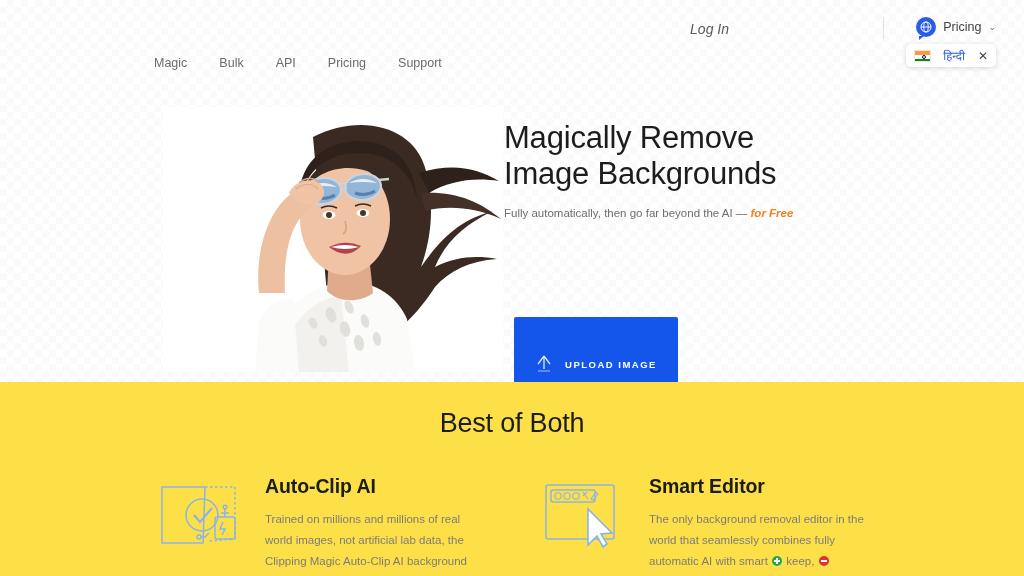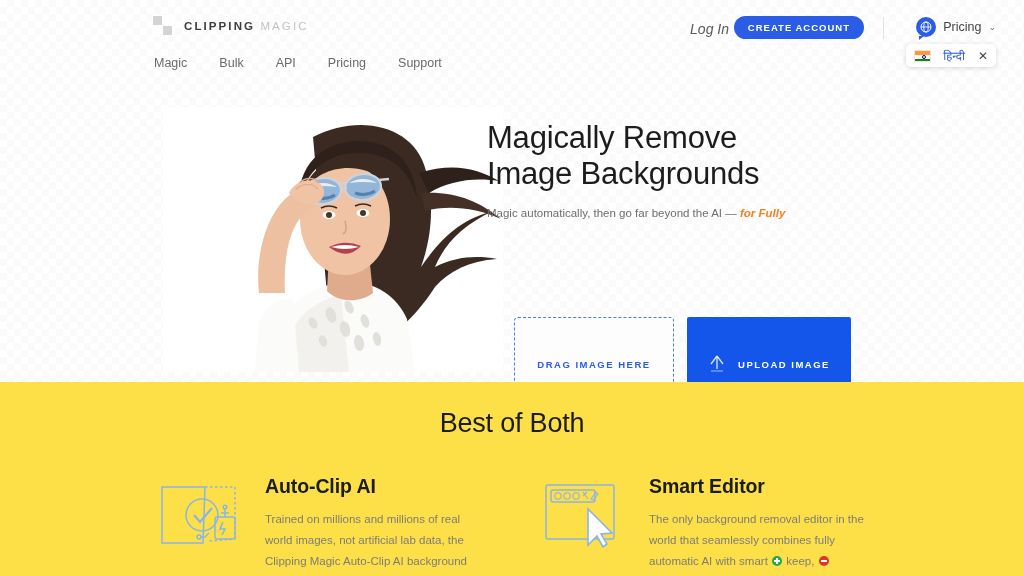--- a/index.html
+++ b/index.html
@@ -233,21 +233,21 @@
     top: 21px;
     width: 340px;
     height: 265px;
     background: #ffffff;
     overflow: hidden;
   }
   .hero-photo svg { display: block; }
 
   .hero-copy {
     position: absolute;
-    left: 487px;
+    left: 504px;
     top: 34px;
     width: 400px;
   }
   .hero-title {
     font-size: 31px;
     line-height: 36px;
     font-weight: 400;
     color: #1c1c1c;
     letter-spacing: -0.2px;
     white-space: pre-line;
@@ -417,40 +417,31 @@
     left: 2px; top: 4.3px; width: 6px; height: 1.6px; background: #fff;
   }
 </style>
 </head>
 <body>
 
 <div class="hero-wrap checker">
 
   <div class="site-header">
 
-    <div class="logo-block">
-      <span class="logo-mark">
-        <i class="tl"></i>
-          <i class="br"></i>
-      </span>
-      <span class="logo-text"><span>CLIPPING</span>
-        <span class="magic">MAGIC</span></span>
-    </div>
 
     <nav class="main-nav">
       <a href="#">Magic</a>
       <a href="#">Bulk</a>
       <a href="#">API</a>
       <a href="#">Pricing</a>
       <a href="#">Support</a>
     </nav>
 
     <div class="header-right">
       <a class="login-link" href="#">Log In</a>
-      <button class="create-account">CREATE ACCOUNT</button>
       <div class="hdr-divider"></div>
 
       <div class="lang-select">
         <span class="globe-bubble">
           <svg width="12" height="12" viewBox="0 0 12 12">
             <circle cx="6" cy="6" r="5" fill="none" stroke="#fff" stroke-width="1"></circle>
             <ellipse cx="6" cy="6" rx="2.2" ry="5" fill="none" stroke="#fff" stroke-width="0.9"></ellipse>
             <line x1="1" y1="6" x2="11" y2="6" stroke="#fff" stroke-width="0.9"></line>
           </svg>
         </span>
@@ -539,27 +530,24 @@
           <path d="M133 82 C140 76 150 76 155 82" stroke="#dda98a" stroke-width="1.2" fill="none"></path>
 
           <path d="M92 265 L96 214 C104 198 116 190 130 192 L136 265 Z" fill="#fbfbfa"></path>
         </g>
       </svg>
     </div>
 
     <div class="hero-copy">
       <h1 class="hero-title">Magically Remove
 Image Backgrounds</h1>
-      <p class="hero-sub"><span>Magic automatically, then go far beyond the AI — </span><span class="free">for Fully</span></p>
+      <p class="hero-sub"><span>Fully automatically, then go far beyond the AI — </span><span class="free">for Free</span></p>
     </div>
 
     <div class="upload-row">
-      <div class="dropzone">
-        <span>DRAG IMAGE HERE</span>
-      </div>
       <button class="upload-btn">
         <span>
           <svg width="18" height="20" viewBox="0 0 18 20">
             <path d="M9 3 L3 11 M9 3 L15 11 M9 3 L9 16" stroke="#ffffff" stroke-width="1.3" fill="none" opacity=".85"></path>
             <line x1="3" y1="18" x2="15" y2="18" stroke="#ffffff" stroke-width="1.1" opacity=".55"></line>
           </svg>
         </span>
         <span class="lbl">UPLOAD IMAGE</span>
       </button>
     </div>

